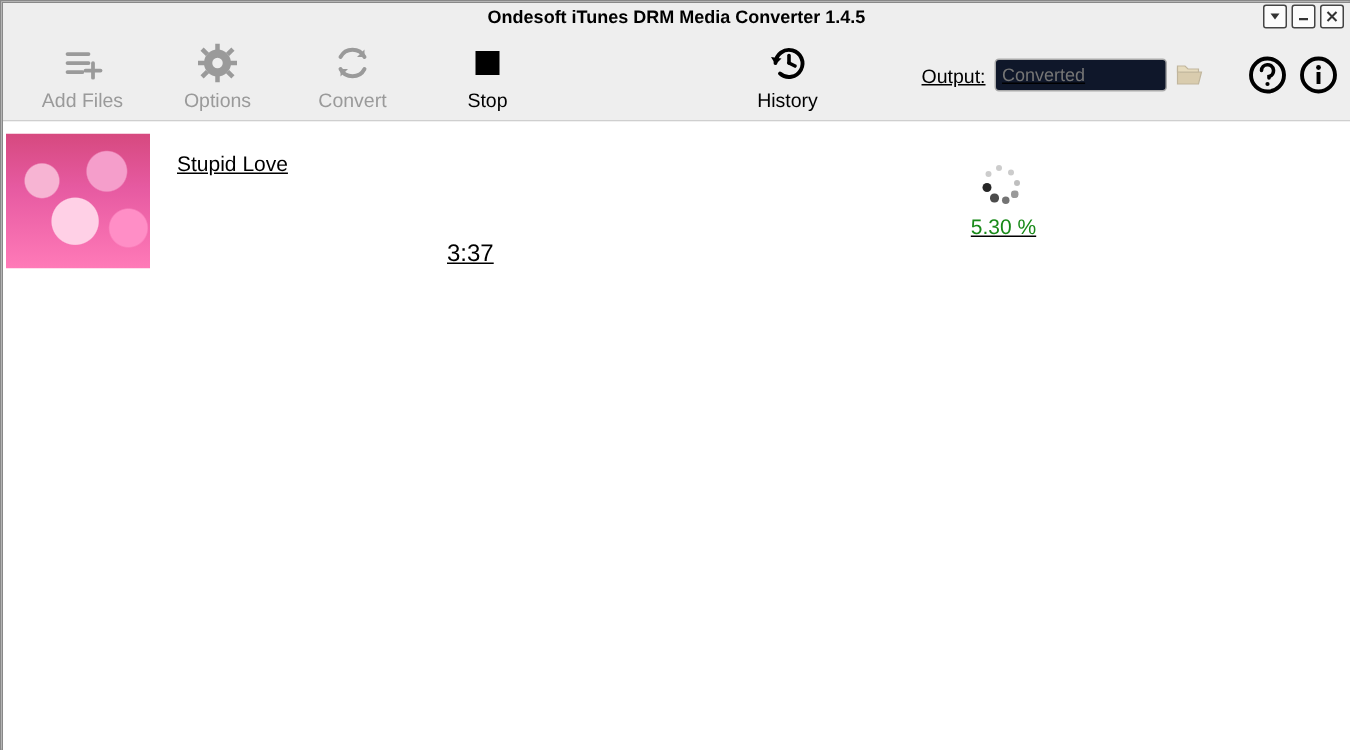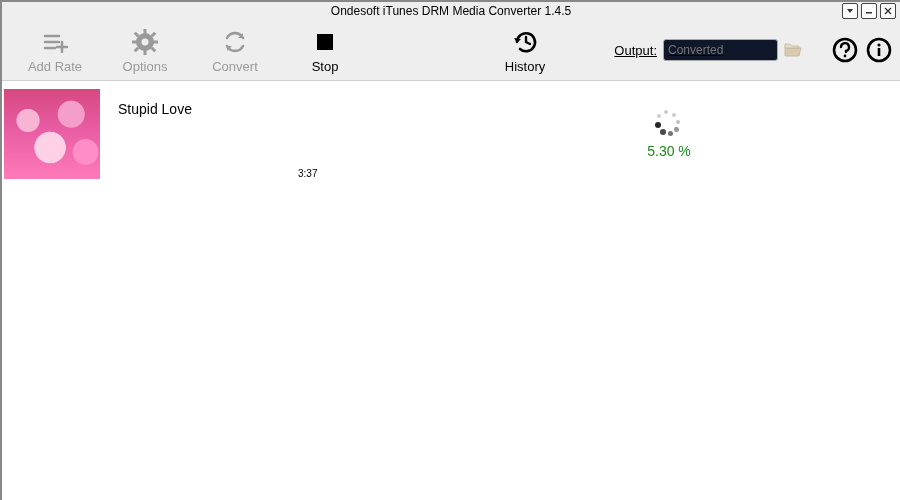--- a/index.html
+++ b/index.html
@@ -20,21 +20,21 @@
     align-items: center;
     height: 18px;
     background: #eeeeee;
     font-size: 12px;
     position: relative;
   }
   .titlebar .title {
     position: absolute;
     left: 0; right: 0;
     text-align: center;
-    font-weight: normal;
+    font-weight: bold;
     color: #000;
   }
   .titlebar .win-buttons {
     position: absolute;
     right: 4px;
     display: flex;
     gap: 3px;
   }
   .win-btn {
     width: 14px;
@@ -114,20 +114,21 @@
     gap: 8px;
     margin-left: 30px;
   }
   .right-icons .circ-btn { cursor: pointer; }
 
   
   .content {
     height: calc(100% - 78px);
     overflow: auto;
     background: #fff;
+    text-decoration: underline;
   }
   .row {
     display: flex;
     align-items: flex-start;
     padding: 8px 0 8px 0;
     border-bottom: 1px solid transparent;
   }
   .thumb {
     width: 96px;
     height: 90px;
@@ -156,21 +157,21 @@
   }
   .title-text { margin-top: 12px; font-size: 14px; }
   .artist-text { margin-bottom: 6px; font-size: 14px; }
   .col-duration {
     flex-shrink: 0;
     width: 140px;
     display: flex;
     align-items: flex-end;
     height: 90px;
     padding-bottom: 6px;
-    font-size: 10px;
+    font-size: 16px;
   }
   .col-meta {
     flex-shrink: 0;
     width: 300px;
     font-size: 14px;
     height: 90px;
     display:flex;
     flex-direction:column;
     justify-content:center;
     gap:2px;
@@ -232,21 +233,21 @@
       <svg width="28" height="22" viewBox="0 0 28 22">
         <g stroke="#9a9a9a" stroke-width="2.5" stroke-linecap="round" fill="none">
           <line x1="4" y1="5" x2="18" y2="5"></line>
           <line x1="4" y1="11" x2="18" y2="11"></line>
           <line x1="4" y1="17" x2="14" y2="17"></line>
           <line x1="21" y1="11" x2="21" y2="21"></line>
           <line x1="16" y1="16" x2="26" y2="16"></line>
         </g>
       </svg>
     </div>
-    <div class="label">Add Rate</div>
+    <div class="label">Add Files</div>
   </div>
 
   <div class="tool-item disabled">
     <div class="icon-box">
       <svg width="26" height="26" viewBox="0 0 26 26">
         <g fill="#9a9a9a">
           <circle cx="13" cy="13" r="9"></circle>
         </g>
         <circle cx="13" cy="13" r="3.5" fill="#eeeeee"></circle>
         <g fill="#9a9a9a">

